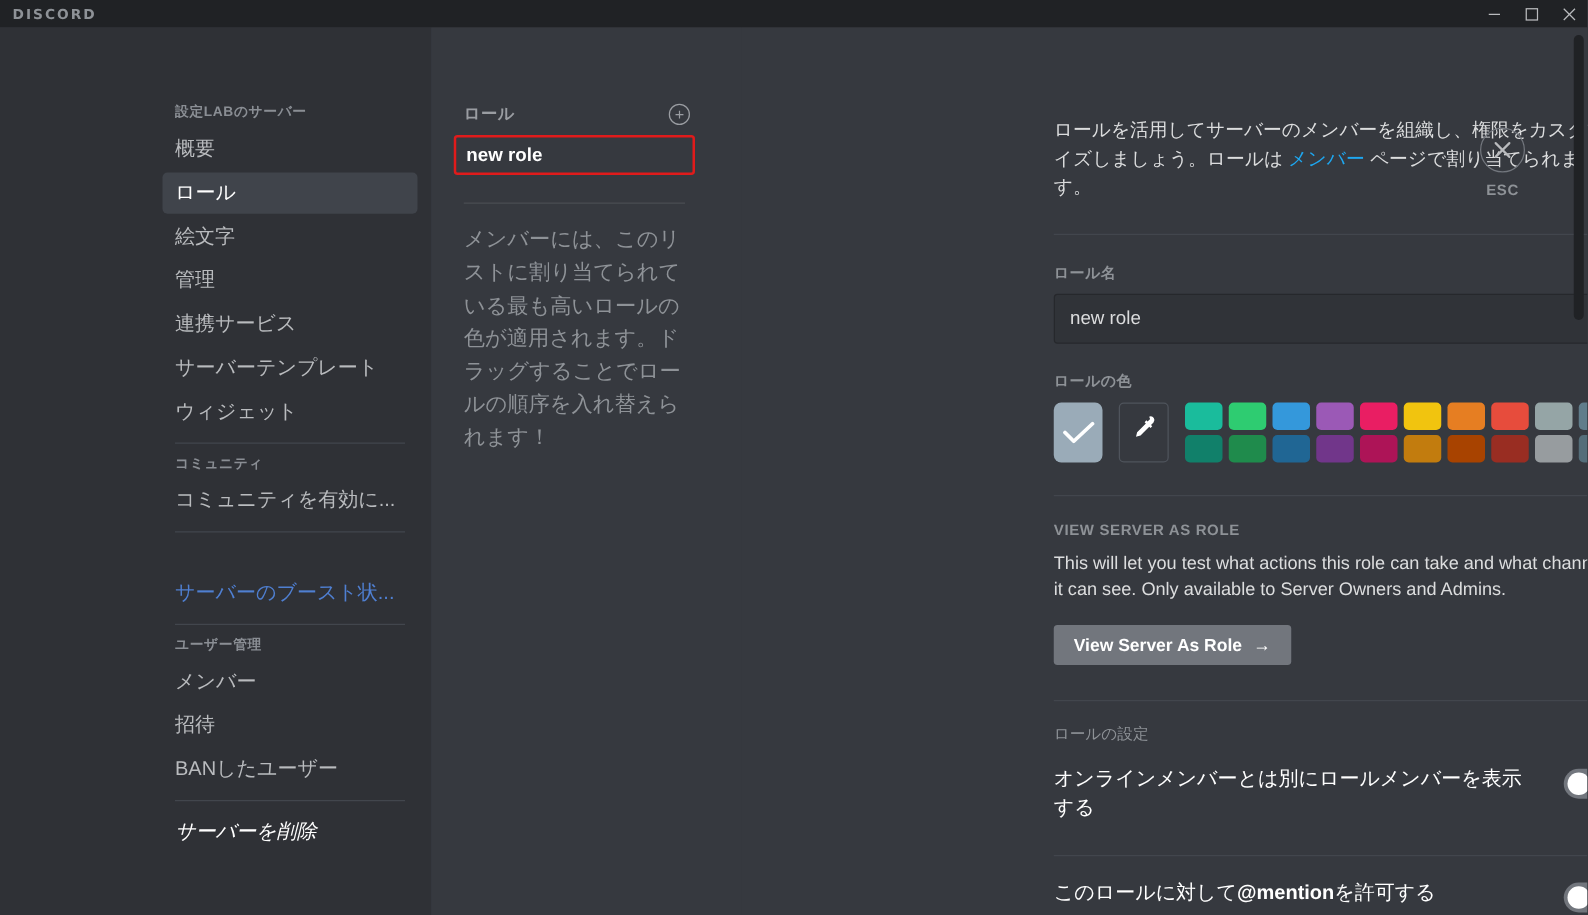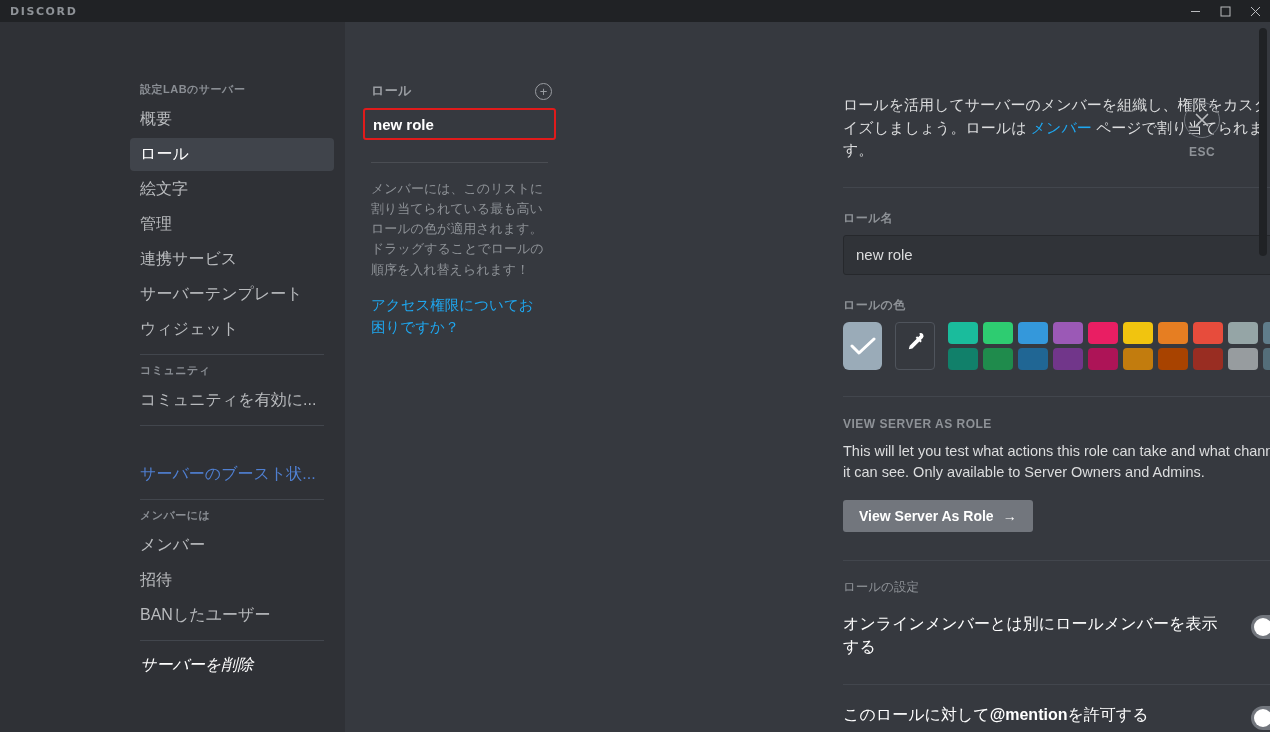--- a/index.html
+++ b/index.html
@@ -84,21 +84,21 @@
     padding: 0 8px; border-radius: 3px;
     font-size: 15px; color: #b9bbbe;
   }
   .role-item.selected {
     color: #fff; font-weight: bold;
     border: 2px solid #e01b1b;
     background: #36393f;
   }
   .roles-sep { height: 1px; background: #4a4d53; margin: 22px 8px 16px 8px; }
   .roles-desc {
-    font-size: 13px; color: #8e9297; line-height: 1.55;
+    font-size: 17px; color: #8e9297; line-height: 1.55;
     padding: 0 8px;
   }
   .roles-help {
     font-size: 14.5px; color: #1ea7f0; line-height: 1.55;
     padding: 14px 8px 0 8px; cursor: pointer;
   }
 
   
   .main {
     flex: 1; background: #36393f;
@@ -277,21 +277,21 @@
       </div>
 
       <div class="side-sep"></div>
 
       <div class="side-item link">
         <span>サーバーのブースト状...</span>
       </div>
 
       <div class="side-sep"></div>
 
-      <div class="side-header">メンバーには</div>
+      <div class="side-header">ユーザー管理</div>
       <div class="side-item">
         <span>メンバー</span>
       </div>
       <div class="side-item">
         <span>招待</span>
       </div>
       <div class="side-item">
         <span>BANしたユーザー</span>
       </div>
 
@@ -310,21 +310,20 @@
         <span class="add-role-btn">+</span>
       </div>
 
       <div class="role-item selected">
         <span>new role</span>
       </div>
 
       <div class="roles-sep"></div>
 
       <div class="roles-desc">メンバーには、このリストに割り当てられている最も高いロールの色が適用されます。ドラッグすることでロールの順序を入れ替えられます！</div>
-      <div class="roles-help">アクセス権限についてお困りですか？</div>
     </div>
   </section>
 
   <main class="main">
     <div class="main-inner">
 
       <p class="intro">
         <span>ロールを活用してサーバーのメンバーを組織し、権限をカスタマイズしましょう。ロールは </span><a href="#">メンバー</a><span> ページで割り当てられます。</span>
       </p>
 

